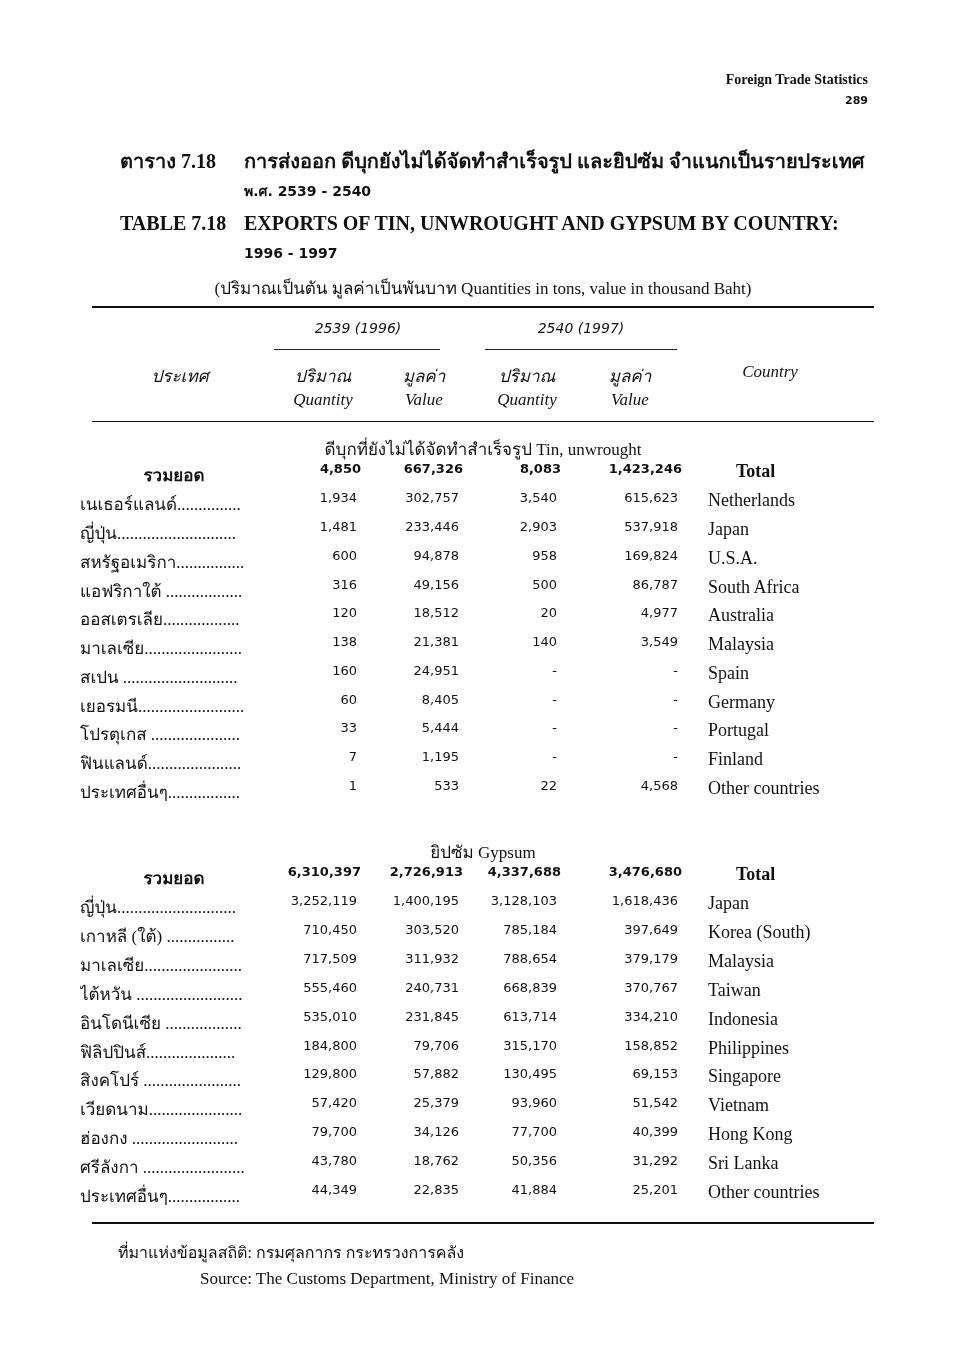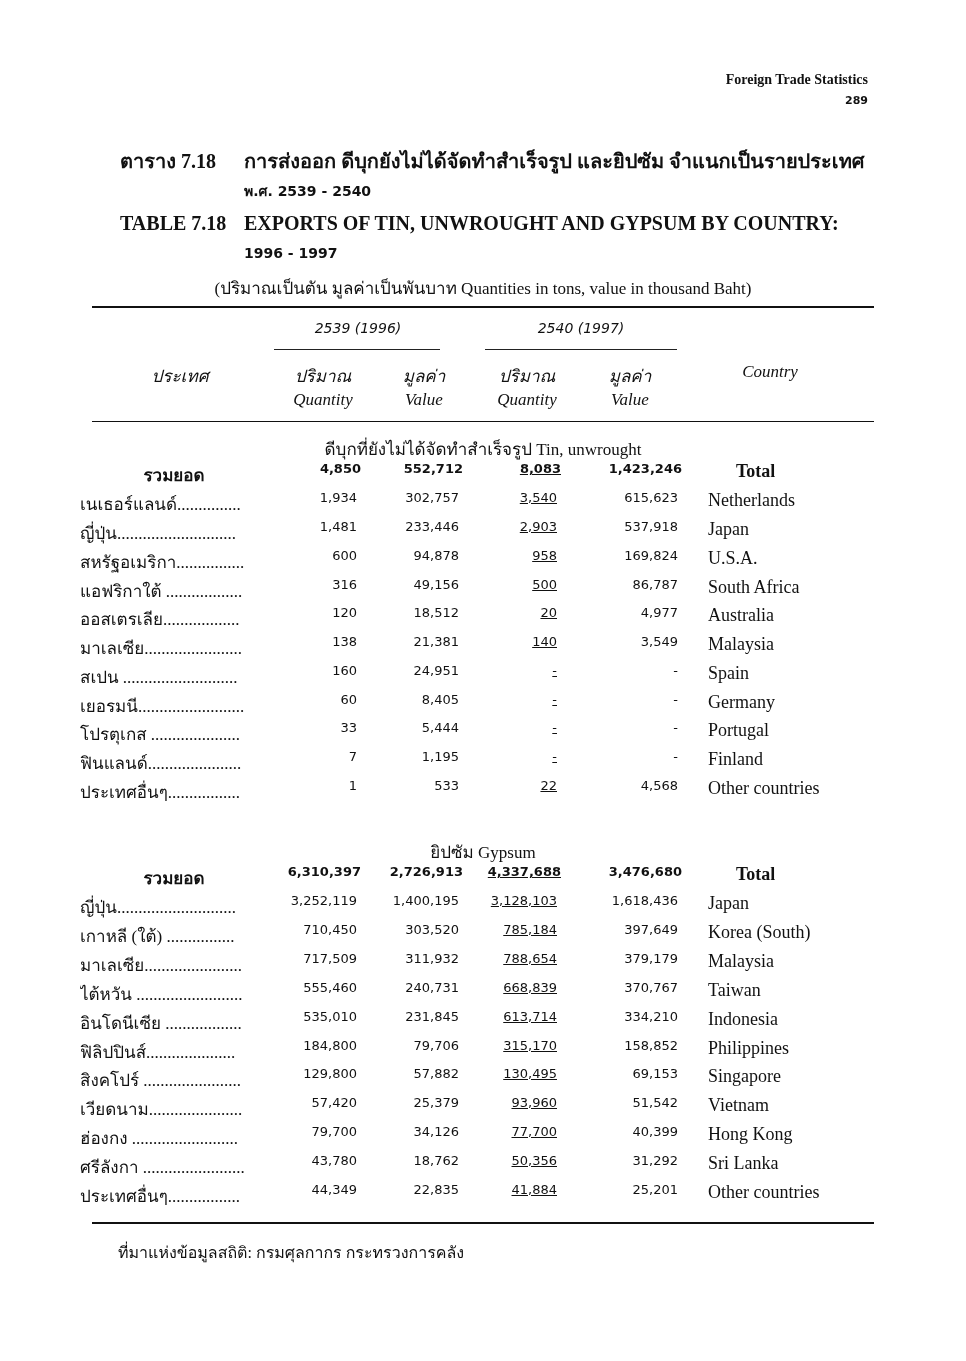--- a/index.html
+++ b/index.html
@@ -23,21 +23,21 @@
   .hdr.mono { font-family: "DejaVu Sans", sans-serif; font-size: 14px; }
 
   .section-title { position: absolute; left: 0; width: 966px; text-align: center; font-weight: normal; font-size: 17px; }
 
   .row { position: absolute; left: 80px; width: 800px; height: 29px; display: flex; }
   .row .th { width: 180px; font-size: 17px; white-space: nowrap; overflow: hidden; }
   .row .th.total { font-weight: bold; text-align: center; padding-left: 4px; }
   .row .num { font-family: "DejaVu Sans", sans-serif; font-size: 13px; text-align: right; }
   .row .c1 { width: 97px; }
   .row .c2 { width: 102px; }
-  .row .c3 { width: 98px; text-decoration: underline; }
+  .row .c3 { width: 98px; }
   .row .c4 { width: 121px; }
   .row .en { padding-left: 30px; font-size: 18px; white-space: nowrap; }
   .row .en.total { font-weight: bold; padding-left: 54px; }
   .row.totalrow .num { font-weight: bold; }
 
   .source { position: absolute; top: 1240px; left: 118px; font-size: 16px; }
   .source .en { padding-left: 82px; font-size: 17px; margin-top: 4px; }
 </style>
 </head>
 <body>
@@ -79,21 +79,21 @@
 <div class="hdr" style="top:390px;left:590px;width:80px">Value</div>
 <div class="hdr" style="top:362px;left:700px;width:140px">Country</div>
 
 <div class="rule-thick" style="top:421px;height:1px"></div>
 
 <div class="section-title" style="top:435px">ดีบุกที่ยังไม่ได้จัดทำสำเร็จรูป Tin, unwrought</div>
 
 <div class="row totalrow" style="top:461px">
   <span class="th total">รวมยอด</span>
   <span class="num c1">4,850</span>
-  <span class="num c2">552,712</span>
+  <span class="num c2">667,326</span>
   <span class="num c3">8,083</span>
   <span class="num c4">1,423,246</span>
   <span class="en total">Total</span>
 </div>
 
 <div class="row" style="top:490px">
     <span class="th">เนเธอร์แลนด์...............</span>
     <span class="num c1">1,934</span>
     <span class="num c2">302,757</span>
     <span class="num c3">3,540</span>
@@ -278,13 +278,14 @@
     <span class="num c2">22,835</span>
     <span class="num c3">41,884</span>
     <span class="num c4">25,201</span>
     <span class="en">Other countries</span>
   </div>
 
 <div class="rule-thick" style="top:1222px"></div>
 
 <div class="source">
   <div>ที่มาแห่งข้อมูลสถิติ: กรมศุลกากร กระทรวงการคลัง</div>
+  <div class="en">Source: The Customs Department, Ministry of Finance</div>
 </div>
 
 </body></html>

